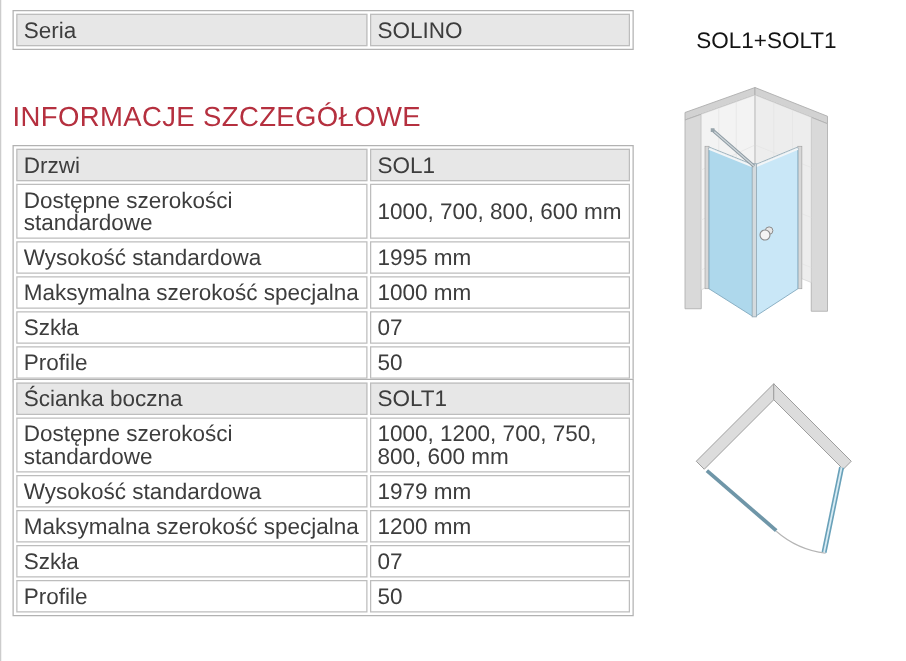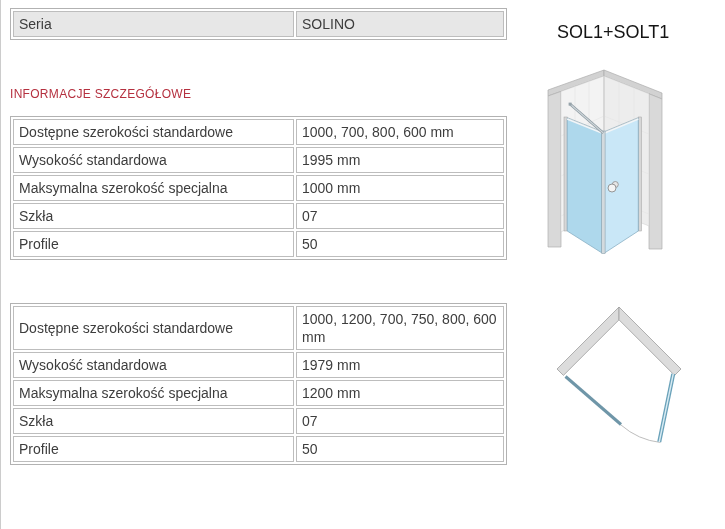--- a/index.html
+++ b/index.html
@@ -9,31 +9,31 @@
   }
   .page-edge{position:absolute;left:0;top:0;width:1px;height:529px;background:#cccccc;}
   table.spec{
     position:absolute;left:10px;width:497px;
     border-collapse:separate;border-spacing:2px;
     border:1px solid #b2b2b2;background:#ffffff;table-layout:fixed;
   }
   table.spec td{
     box-sizing:border-box;
     border:1px solid #bdbdbd;background:#ffffff;
-    padding:3px 5px;font-size:14px;line-height:18px;
+    padding:3px 5px;font-size:18px;line-height:18px;
     vertical-align:middle;overflow:hidden;
   }
   table.spec td.col-label{width:281px;}
   table.spec tr.hdr td{background:#e7e7e7;}
   #summary-table{top:8px;}
   #door-table{top:116px;}
   #side-table{top:303px;}
   .section-title{
     position:absolute;left:10px;top:84px;
-    font-size:12px;letter-spacing:0.3px;color:#b5303f;line-height:20px;
+    font-size:22px;letter-spacing:0.3px;color:#b5303f;line-height:20px;
     white-space:nowrap;
   }
   .diagram-title{
     position:absolute;left:557px;top:22px;
     font-size:18px;color:#141414;line-height:20px;white-space:nowrap;
   }
   .svg-3d{position:absolute;left:543px;top:60px;}
   .svg-top{position:absolute;left:545px;top:295px;}
 </style>
 </head>
@@ -49,20 +49,24 @@
       <td class="col-label">Seria</td>
       <td>SOLINO</td>
     </tr>
   </tbody>
     </table>
 
   <div class="section-title">INFORMACJE SZCZEGÓŁOWE</div>
 
   <table class="spec" id="door-table">
     <tbody>
+        <tr class="hdr">
+      <td class="col-label">Drzwi</td>
+      <td>SOL1</td>
+    </tr>
     <tr>
       <td class="col-label">Dostępne szerokości standardowe</td>
       <td>1000, 700, 800, 600 mm</td>
     </tr>
     <tr>
       <td class="col-label">Wysokość standardowa</td>
       <td>1995 mm</td>
     </tr>
     <tr>
       <td class="col-label">Maksymalna szerokość specjalna</td>
@@ -74,20 +78,24 @@
     </tr>
     <tr>
       <td class="col-label">Profile</td>
       <td>50</td>
     </tr>
   </tbody>
     </table>
 
   <table class="spec" id="side-table">
     <tbody>
+        <tr class="hdr">
+      <td class="col-label">Ścianka boczna</td>
+      <td>SOLT1</td>
+    </tr>
     <tr>
       <td class="col-label">Dostępne szerokości standardowe</td>
       <td>1000, 1200, 700, 750, 800, 600 mm</td>
     </tr>
     <tr>
       <td class="col-label">Wysokość standardowa</td>
       <td>1979 mm</td>
     </tr>
     <tr>
       <td class="col-label">Maksymalna szerokość specjalna</td>

